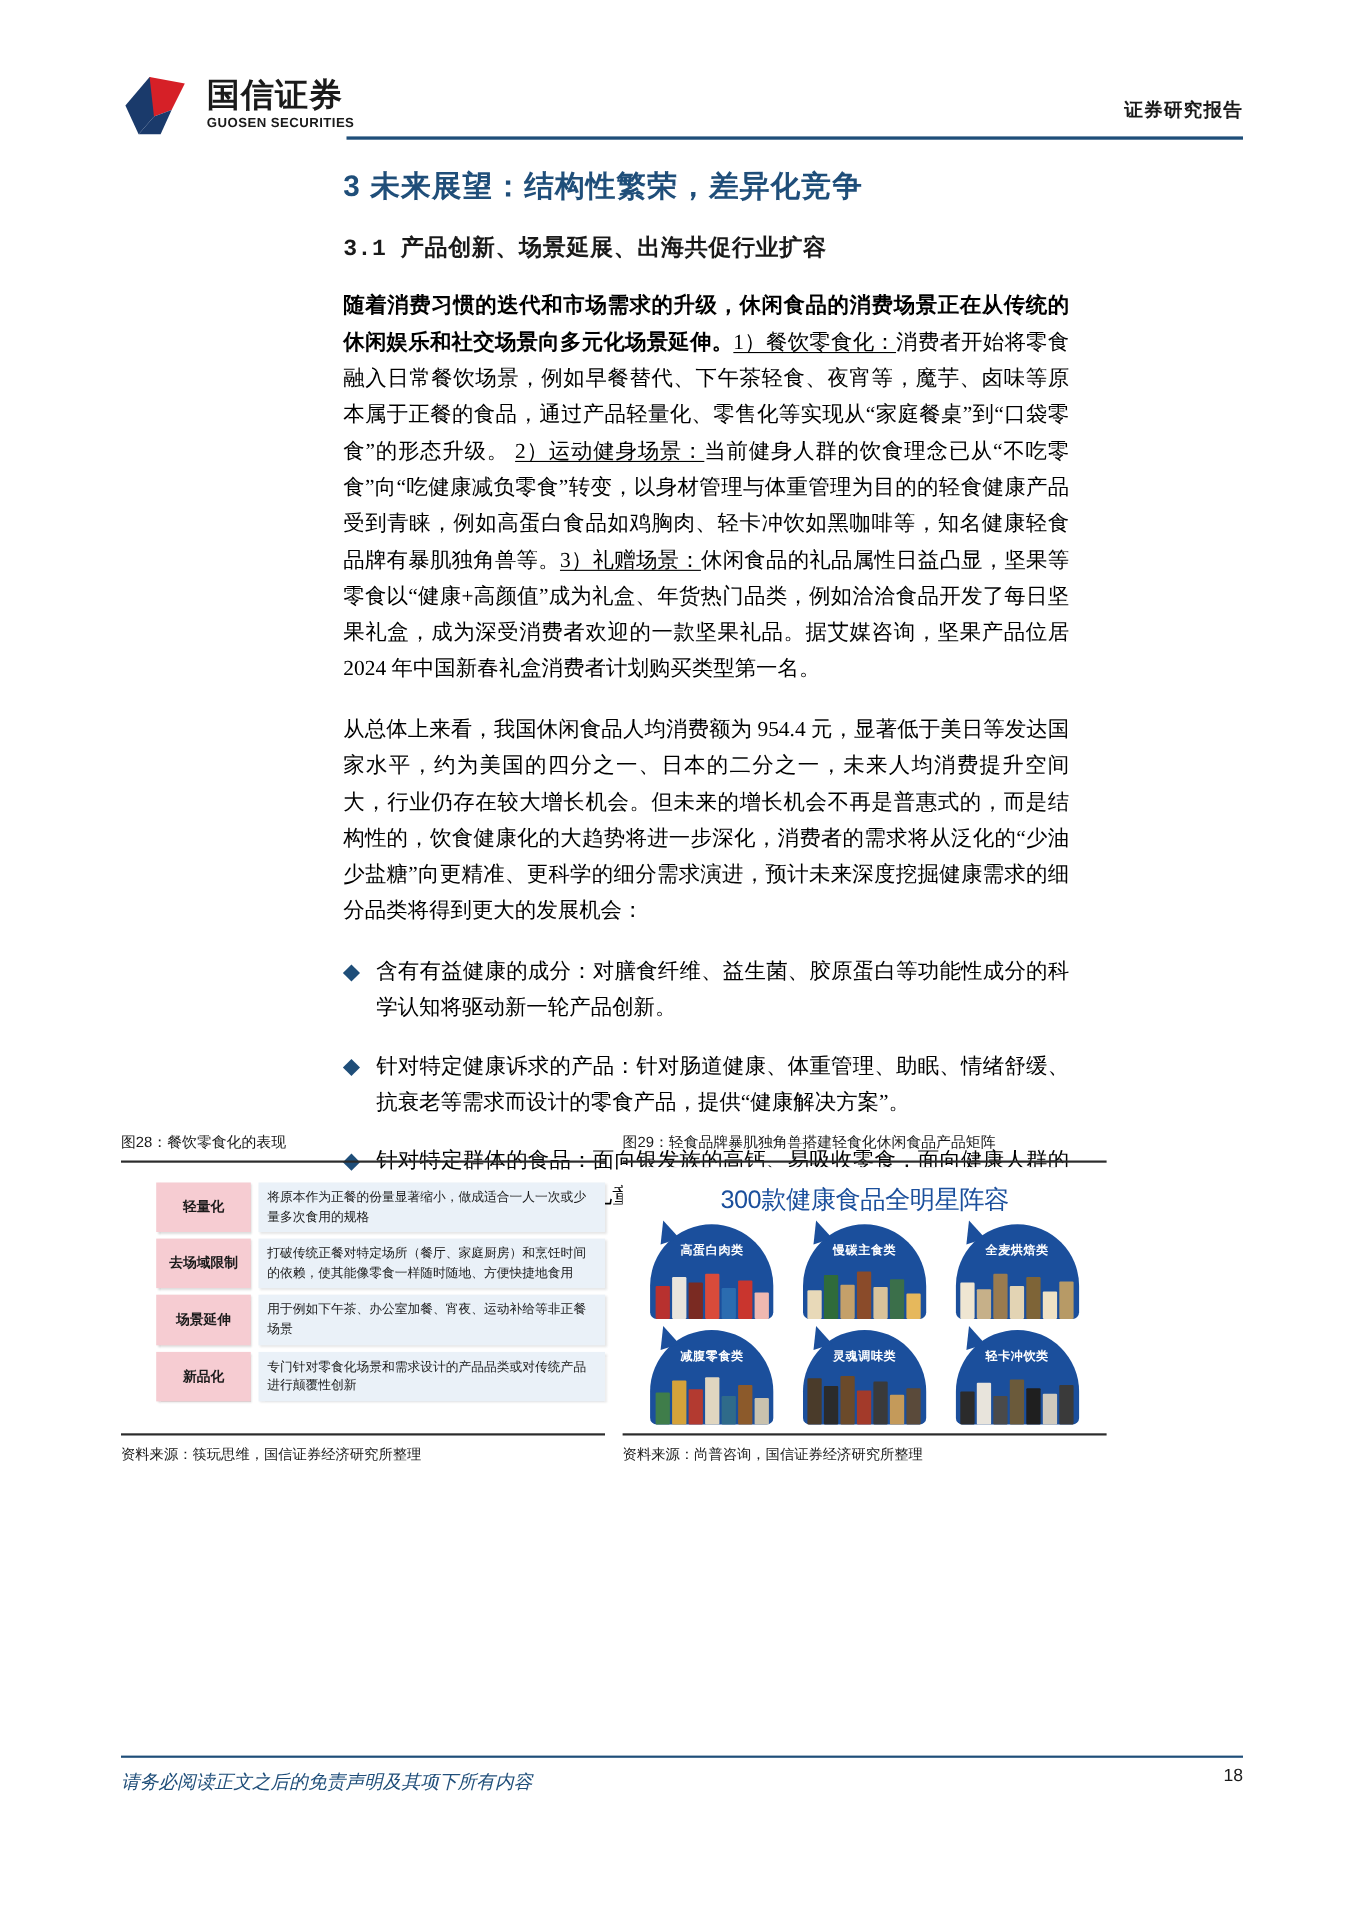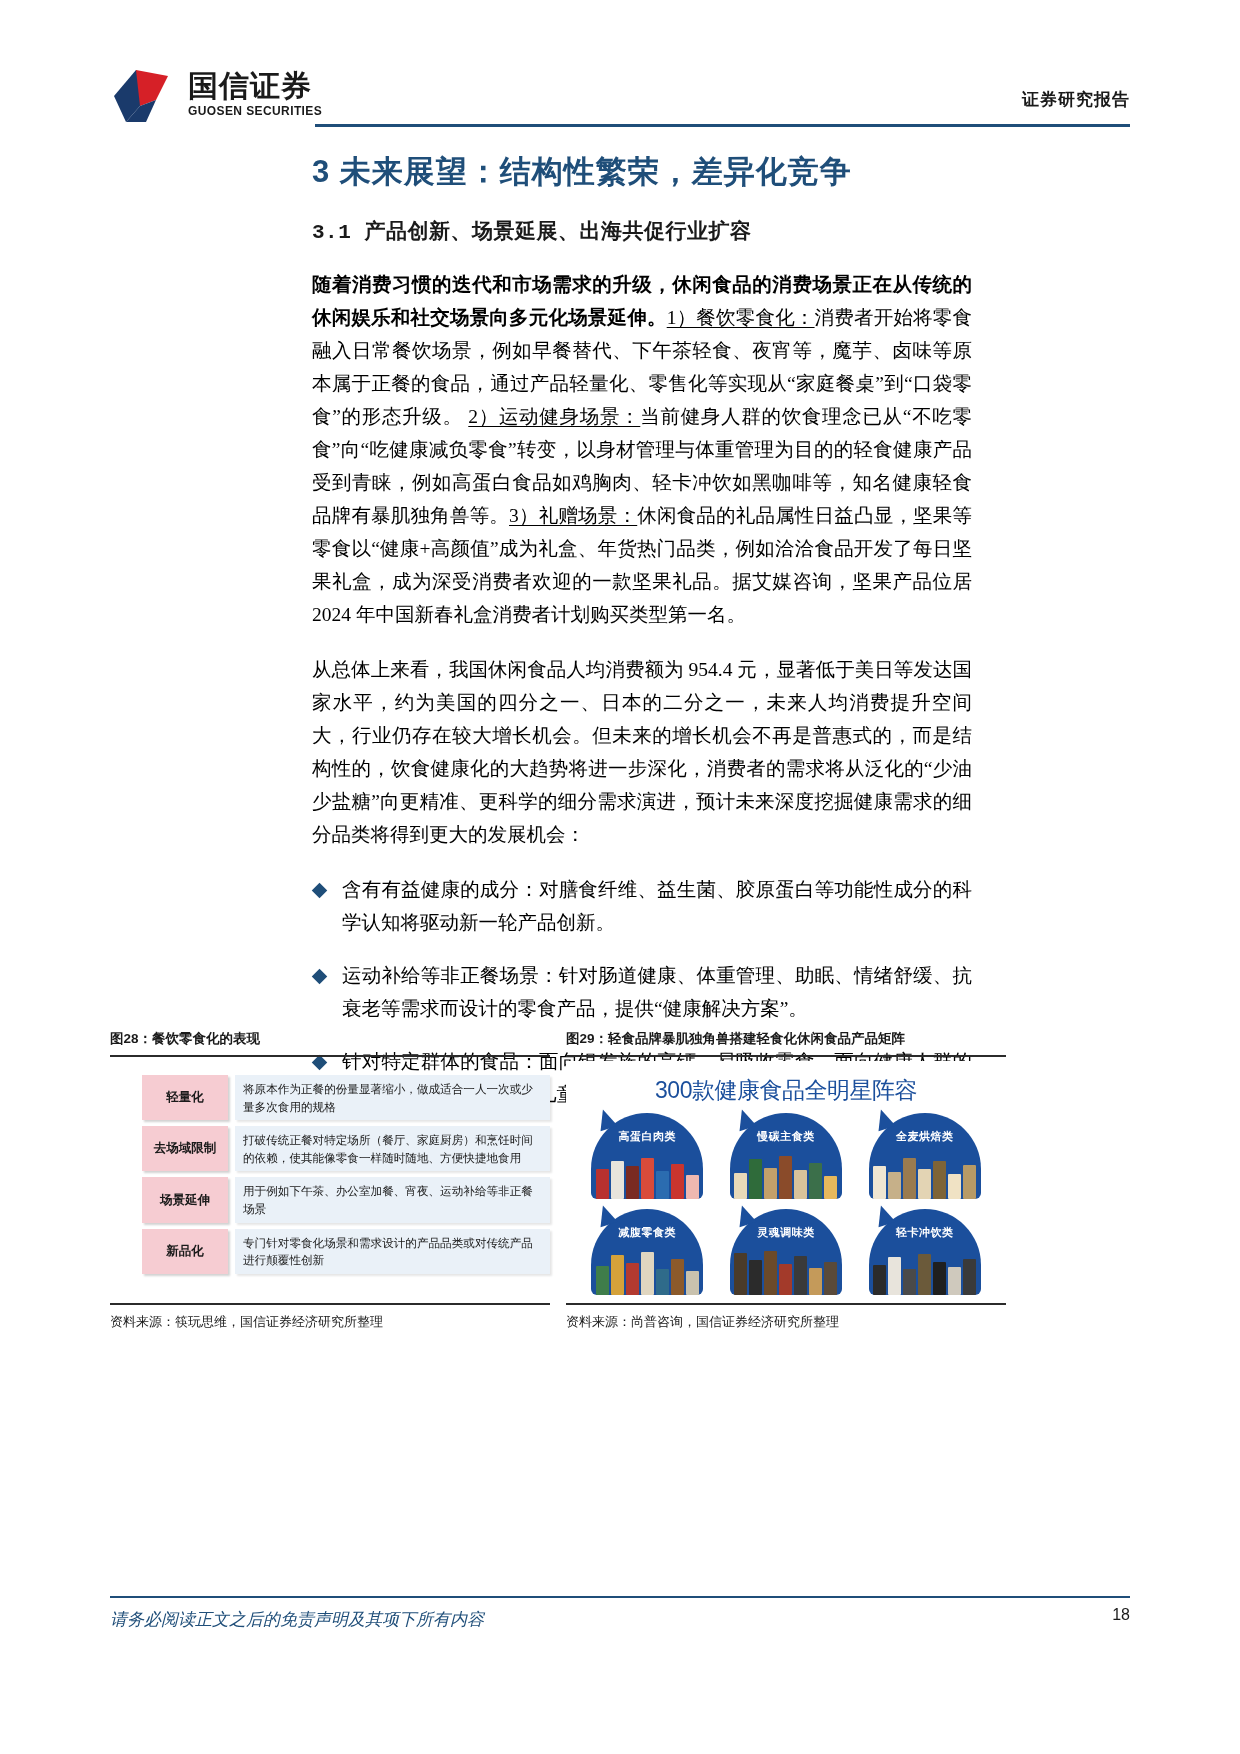--- a/index.html
+++ b/index.html
@@ -32,21 +32,21 @@
   .header-rule {
     position:absolute; left:205px; top:62px; width:815px; height:3px;
     background:#1f4e79;
   }
 
   
   .content { position:absolute; left:312px; top:152px; width:660px; }
 
   .h1 {
     font-family:"Liberation Sans","DejaVu Sans",sans-serif;
-    font-size:31px; font-weight:bold; color:#1f4e79;
+    font-size:27px; font-weight:bold; color:#1f4e79;
     letter-spacing:1px; line-height:1.3; margin-bottom:26px;
   }
   .h2 {
     font-family:Liberation Mono, monospace;
     font-size:21px; font-weight:bold; color:#1a1a1a;
     letter-spacing:0.5px; line-height:1.4; margin-bottom:20px;
   }
   p.body {
     font-size:19.5px; line-height:33px; color:#000;
     text-align:justify; text-justify:inter-ideograph;
@@ -69,21 +69,21 @@
   }
 
   
   .figures { position:absolute; left:110px; top:1030px; width:1020px; }
   .fig-col { position:absolute; top:0; width:440px; }
   .fig-left { left:0; }
   .fig-right { left:456px; }
 
   .fig-title {
     font-family:"Liberation Sans","DejaVu Sans",sans-serif;
-    font-size:13.5px; font-weight:bold; color:#1a1a1a;
+    font-size:13.5px; font-weight:normal; color:#1a1a1a;
     margin-bottom:7px; white-space:nowrap;
   }
   .fig-rule { width:100%; height:2px; background:#2b2b2b; margin-bottom:4px; }
   .fig-body { height:238px; position:relative; }
   .fig-foot-rule { width:100%; height:1.5px; background:#2b2b2b; margin-top:4px; }
   .fig-src {
     font-family:"Liberation Sans","DejaVu Sans",sans-serif;
     font-size:13px; color:#1a1a1a; margin-top:8px;
   }
 
@@ -201,21 +201,21 @@
 
     <p class="body">从总体上来看，我国休闲食品人均消费额为 954.4 元，显著低于美日等发达国家水平，约为美国的四分之一、日本的二分之一，未来人均消费提升空间大，行业仍存在较大增长机会。但未来的增长机会不再是普惠式的，而是结构性的，饮食健康化的大趋势将进一步深化，消费者的需求将从泛化的“少油少盐糖”向更精准、更科学的细分需求演进，预计未来深度挖掘健康需求的细分品类将得到更大的发展机会：</p>
 
     <div class="bullets">
       <div class="bullet">
         <span class="dia"></span>
         <span>含有有益健康的成分：对膳食纤维、益生菌、胶原蛋白等功能性成分的科学认知将驱动新一轮产品创新。</span>
       </div>
       <div class="bullet">
         <span class="dia"></span>
-        <span>运动补给等非正餐场景：针对肠道健康、体重管理、助眠、情绪舒缓、抗衰老等需求而设计的零食产品，提供“健康解决方案”。</span>
+        <span>针对特定健康诉求的产品：针对肠道健康、体重管理、助眠、情绪舒缓、抗衰老等需求而设计的零食产品，提供“健康解决方案”。</span>
       </div>
       <div class="bullet">
         <span class="dia"></span>
         <span>针对特定群体的食品：面向银发族的高钙、易吸收零食，面向健康人群的高蛋白零食，以及面向儿童的多元化专业儿童零食等。</span>
       </div>
     </div>
   </div>
 
   <div class="figures">
 

